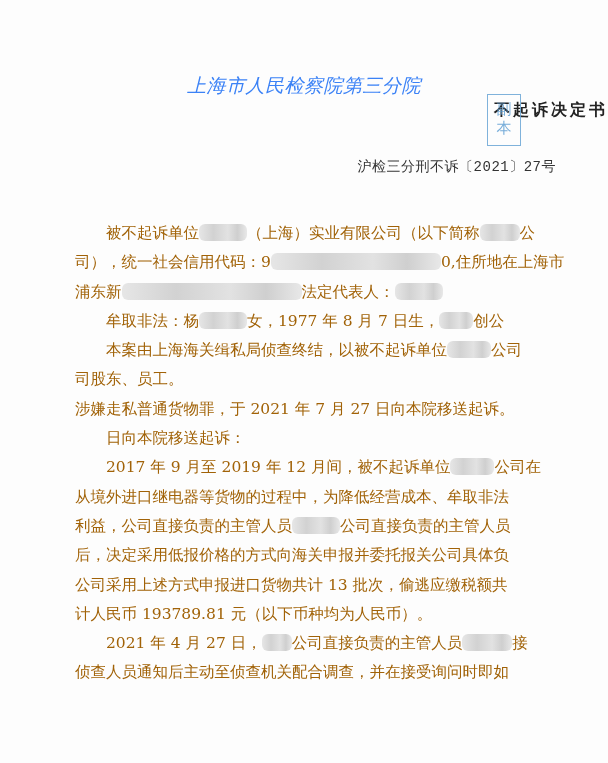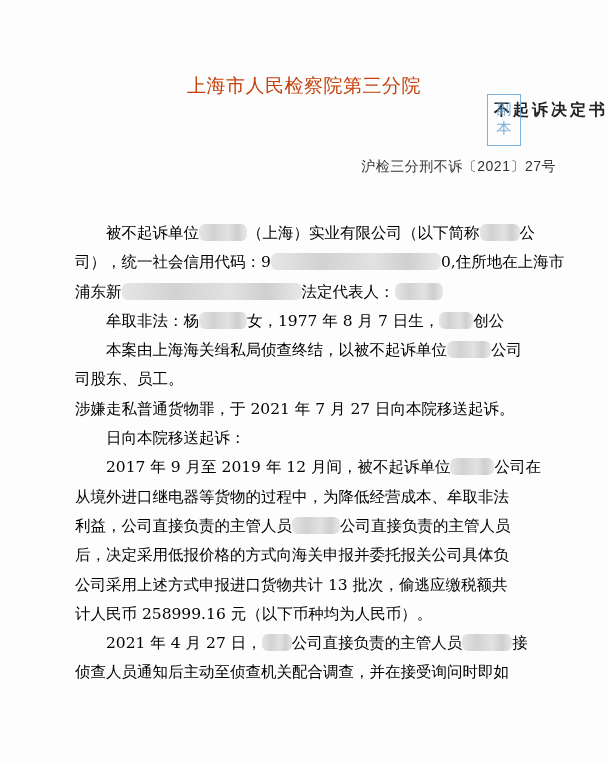--- a/index.html
+++ b/index.html
@@ -22,21 +22,22 @@
       background: #fdfdfd;
     }
     .org-title {
       position: absolute;
       left: 0; width: 608px;
       top: 73px;
       text-align: center;
       font-family: "DejaVu Sans", "Liberation Sans", sans-serif;
       font-size: 19px;
       letter-spacing: 0.5px;
-      color: #c2410c;
+      color: #3b82f6;
+      font-style: italic;
     }
     .doc-title {
       position: absolute;
       left: 0; width: 608px;
       top: 100px;
       text-align: right;
       font-family: "DejaVu Sans", "Liberation Sans", sans-serif;
       font-size: 16px;
       font-weight: bold;
       letter-spacing: 3px;
@@ -54,33 +55,33 @@
       line-height: 19px;
       text-align: center;
       padding-top: 5px;
       opacity: 0.85;
     }
     .stamp span { display: block; }
     .case-no {
       position: absolute;
       right: 52px;
       top: 158px;
-      font-family: Liberation Sans, sans-serif;
+      font-family: Liberation Mono, monospace;
       font-size: 14px;
       color: #333;
       letter-spacing: 0.5px;
     }
     .body-text {
       position: absolute;
       left: 75px;
       top: 219px;
       width: 470px;
       font-size: 15.5px;
       line-height: 29.3px;
-      color: #000000;
+      color: #a16207;
     }
     .line {
       white-space: nowrap;
       height: 29.3px;
       position: relative;
     }
     .indent { padding-left: 31px; }
     .redact {
       display: inline-block;
       height: 17px;
@@ -153,21 +154,21 @@
     <div class="line">
       <span>后，决定采用低报价格的方式向海关申报并委托报关公司具体负</span>
     </div>
 
 
     <div class="line">
       <span>公司采用上述方式申报进口货物共计 13 批次，偷逃应缴税额共</span>
     </div>
 
     <div class="line">
-      <span>计人民币 258999.16 元（以下币种均为人民币）。</span>
+      <span>计人民币 193789.81 元（以下币种均为人民币）。</span>
     </div>
 
     <div class="line indent">
       <span>2021 年 4 月 27 日，</span><span class="redact" style="width:30px"></span><span>公司直接负责的主管人员</span><span class="redact" style="width:50px"></span><span>接</span>
     </div>
 
     <div class="line">
       <span>侦查人员通知后主动至侦查机关配合调查，并在接受询问时即如</span>
     </div>
   </div>

